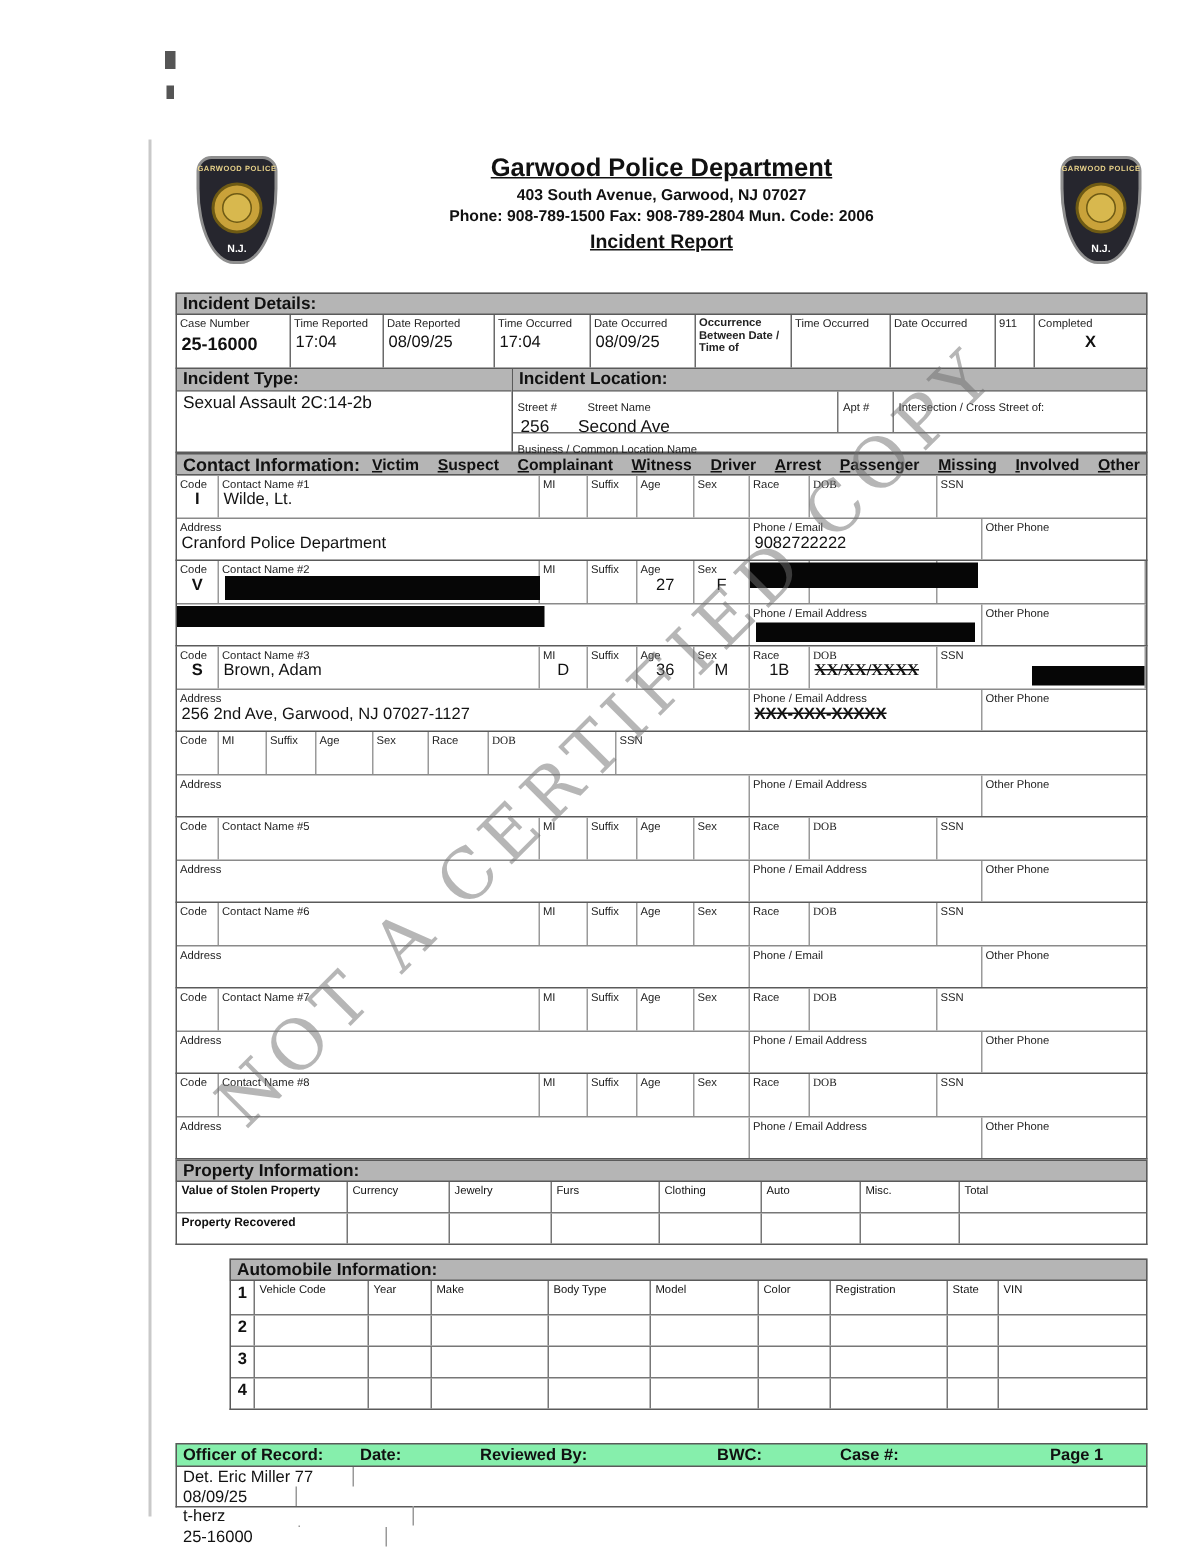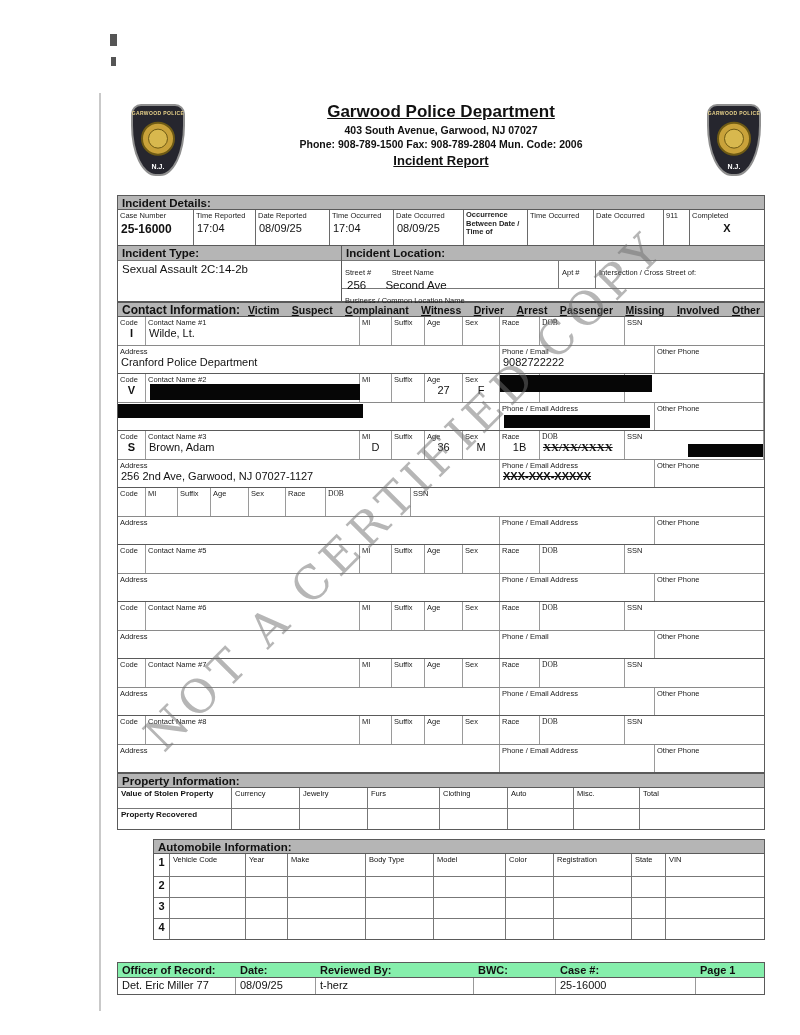--- a/index.html
+++ b/index.html
@@ -107,21 +107,21 @@
   .acell.num{width:16px;font-size:11px;font-weight:bold;text-align:center;padding-top:2px;}
   .acell .lbl{font-size:7.5px;padding:1px 3px;display:block;white-space:nowrap;}
   .aw1{width:76px;}.aw2{width:42px;}.aw3{width:78px;}.aw4{width:68px;}.aw5{width:72px;}
   .aw6{width:48px;}.aw7{width:78px;}.aw8{width:34px;}.aw9{flex:1;}
 
   
   .footer{margin-top:22px;}
   .footer-bar{display:flex;background:#86efac;border:1px solid #5a5a5a;height:16px;font-size:11px;font-weight:bold;box-sizing:border-box;}
   .fcol{padding:1px 4px 0;box-sizing:border-box;white-space:nowrap;}
   .fw1{width:118px;}.fw2{width:80px;}.fw3{width:158px;}.fw4{width:82px;}.fw5{width:140px;}.fw6{flex:1;}
-  .footer-vals{display:flex;border:1px solid #5a5a5a;border-top:none;height:17px;font-size:11px;box-sizing:border-box;}
+  .footer-vals{display:flex;border:1px solid #5a5a5a;border-top:none;height:27px;font-size:11px;box-sizing:border-box;flex-direction:column;}
   .fv{padding:1px 4px 0;border-right:1px solid #999;box-sizing:border-box;white-space:nowrap;}
   .fv:last-child{border-right:none;}
 
   
   .watermark{position:absolute;left:50px;top:468px;width:700px;text-align:center;
     transform:rotate(-45deg);font-family:"DejaVu Serif",serif;font-size:46px;
     letter-spacing:6px;color:#6f6f6f;opacity:.5;z-index:10;pointer-events:none;white-space:nowrap;}
 </style>
 </head>
 <body>

